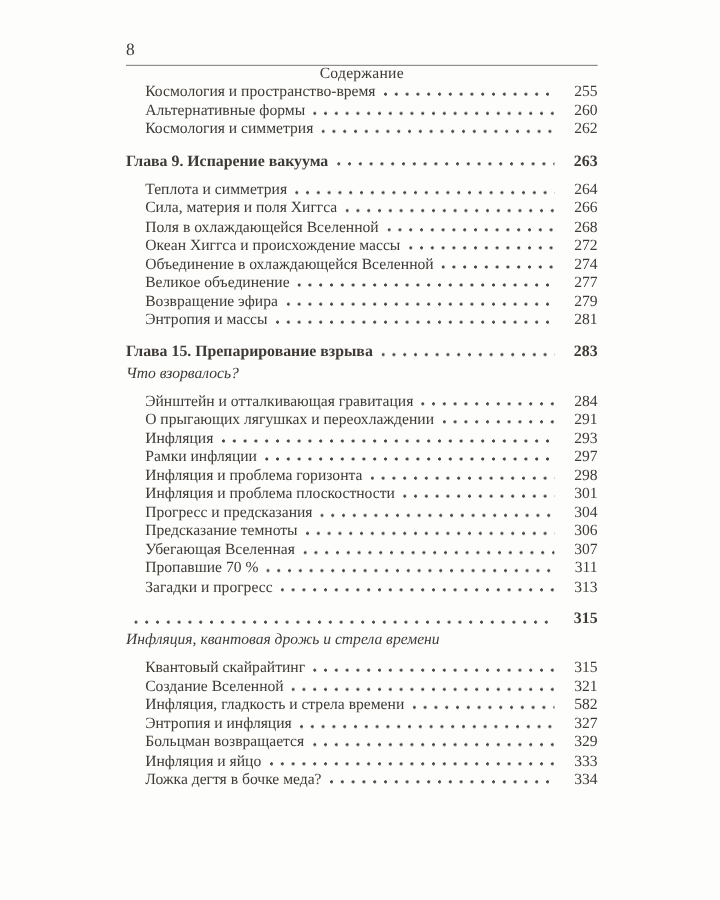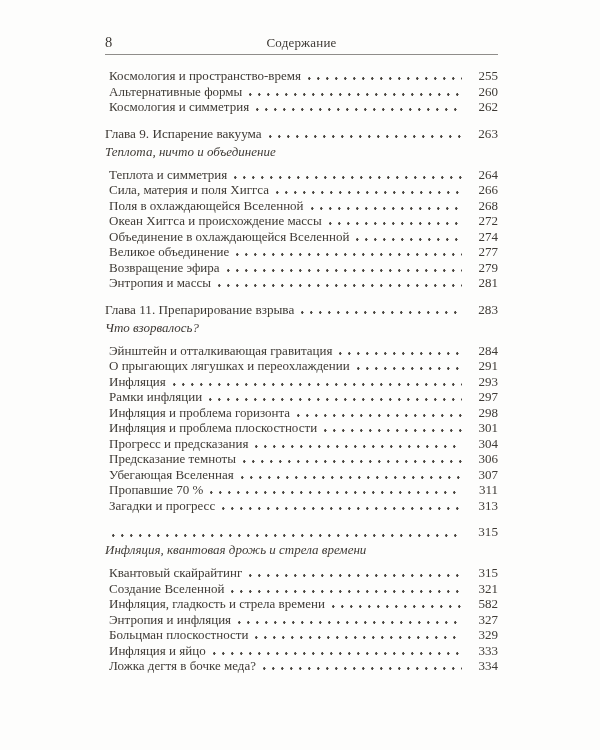--- a/index.html
+++ b/index.html
@@ -30,21 +30,21 @@
     border-bottom: 1px solid #8f8d8a;
     padding-bottom: 4px;
   }
   .pagenum {
     font-size: 14.5px;
   }
   .runtitle {
     position: absolute;
     left: 0;
     right: 0;
-    top: 1px;
+    top: 19px;
     text-align: center;
     font-size: 13px;
     letter-spacing: 0.2px;
   }
   main {
     padding-top: 13px;
   }
   .chapter-block { margin-top: 0; }
   .chapter-block + .chapter-block { margin-top: 10px; }
 
@@ -72,34 +72,34 @@
     background-image: radial-gradient(circle at 1.3px 1.5px, #4a453f 1.05px, rgba(0,0,0,0) 1.45px);
     background-size: 9px 3px;
     background-repeat: repeat-x;
   }
   .row .pg {
     white-space: nowrap;
     min-width: 26px;
     text-align: right;
   }
   .chapter-row {
-    font-weight: normal;
+    font-weight: bold;
     font-size: 13.2px;
     line-height: 17px;
     align-items: center;
   }
   .subtitle {
     font-style: italic;
     font-size: 13px;
     line-height: 15px;
     margin-top: 2px;
   }
   .items {
     margin-top: 8px;
-    margin-left: 4px;
+    margin-left: 16px;
   }
   .continuation .items {
     margin-top: 0;
   }
 </style>
 </head>
 <body>
 
 <div class="page">
   <div class="content">
@@ -126,21 +126,20 @@
               <span class="pg">262</span>
             </div>
           </div>
         </section>
         <section class="chapter-block">
           <div class="row chapter-row">
             <span class="t">Глава 9. Испарение вакуума</span>
             <span class="dots"></span>
             <span class="pg">263</span>
           </div>
-          <div class="subtitle">Теплота, ничто и объединение</div>
           <div class="items">
             <div class="row">
               <span class="t">Теплота и симметрия</span>
               <span class="dots"></span>
               <span class="pg">264</span>
             </div>
             <div class="row">
               <span class="t">Сила, материя и поля Хиггса</span>
               <span class="dots"></span>
               <span class="pg">266</span>
@@ -172,21 +171,21 @@
             </div>
             <div class="row">
               <span class="t">Энтропия и массы</span>
               <span class="dots"></span>
               <span class="pg">281</span>
             </div>
           </div>
         </section>
         <section class="chapter-block">
           <div class="row chapter-row">
-            <span class="t">Глава 11. Препарирование взрыва</span>
+            <span class="t">Глава 15. Препарирование взрыва</span>
             <span class="dots"></span>
             <span class="pg">283</span>
           </div>
           <div class="subtitle">Что взорвалось?</div>
           <div class="items">
             <div class="row">
               <span class="t">Эйнштейн и отталкивающая гравитация</span>
               <span class="dots"></span>
               <span class="pg">284</span>
             </div>
@@ -263,21 +262,21 @@
               <span class="t">Инфляция, гладкость и стрела времени</span>
               <span class="dots"></span>
               <span class="pg">582</span>
             </div>
             <div class="row">
               <span class="t">Энтропия и инфляция</span>
               <span class="dots"></span>
               <span class="pg">327</span>
             </div>
             <div class="row">
-              <span class="t">Больцман плоскостности</span>
+              <span class="t">Больцман возвращается</span>
               <span class="dots"></span>
               <span class="pg">329</span>
             </div>
             <div class="row">
               <span class="t">Инфляция и яйцо</span>
               <span class="dots"></span>
               <span class="pg">333</span>
             </div>
             <div class="row">
               <span class="t">Ложка дегтя в бочке меда?</span>

